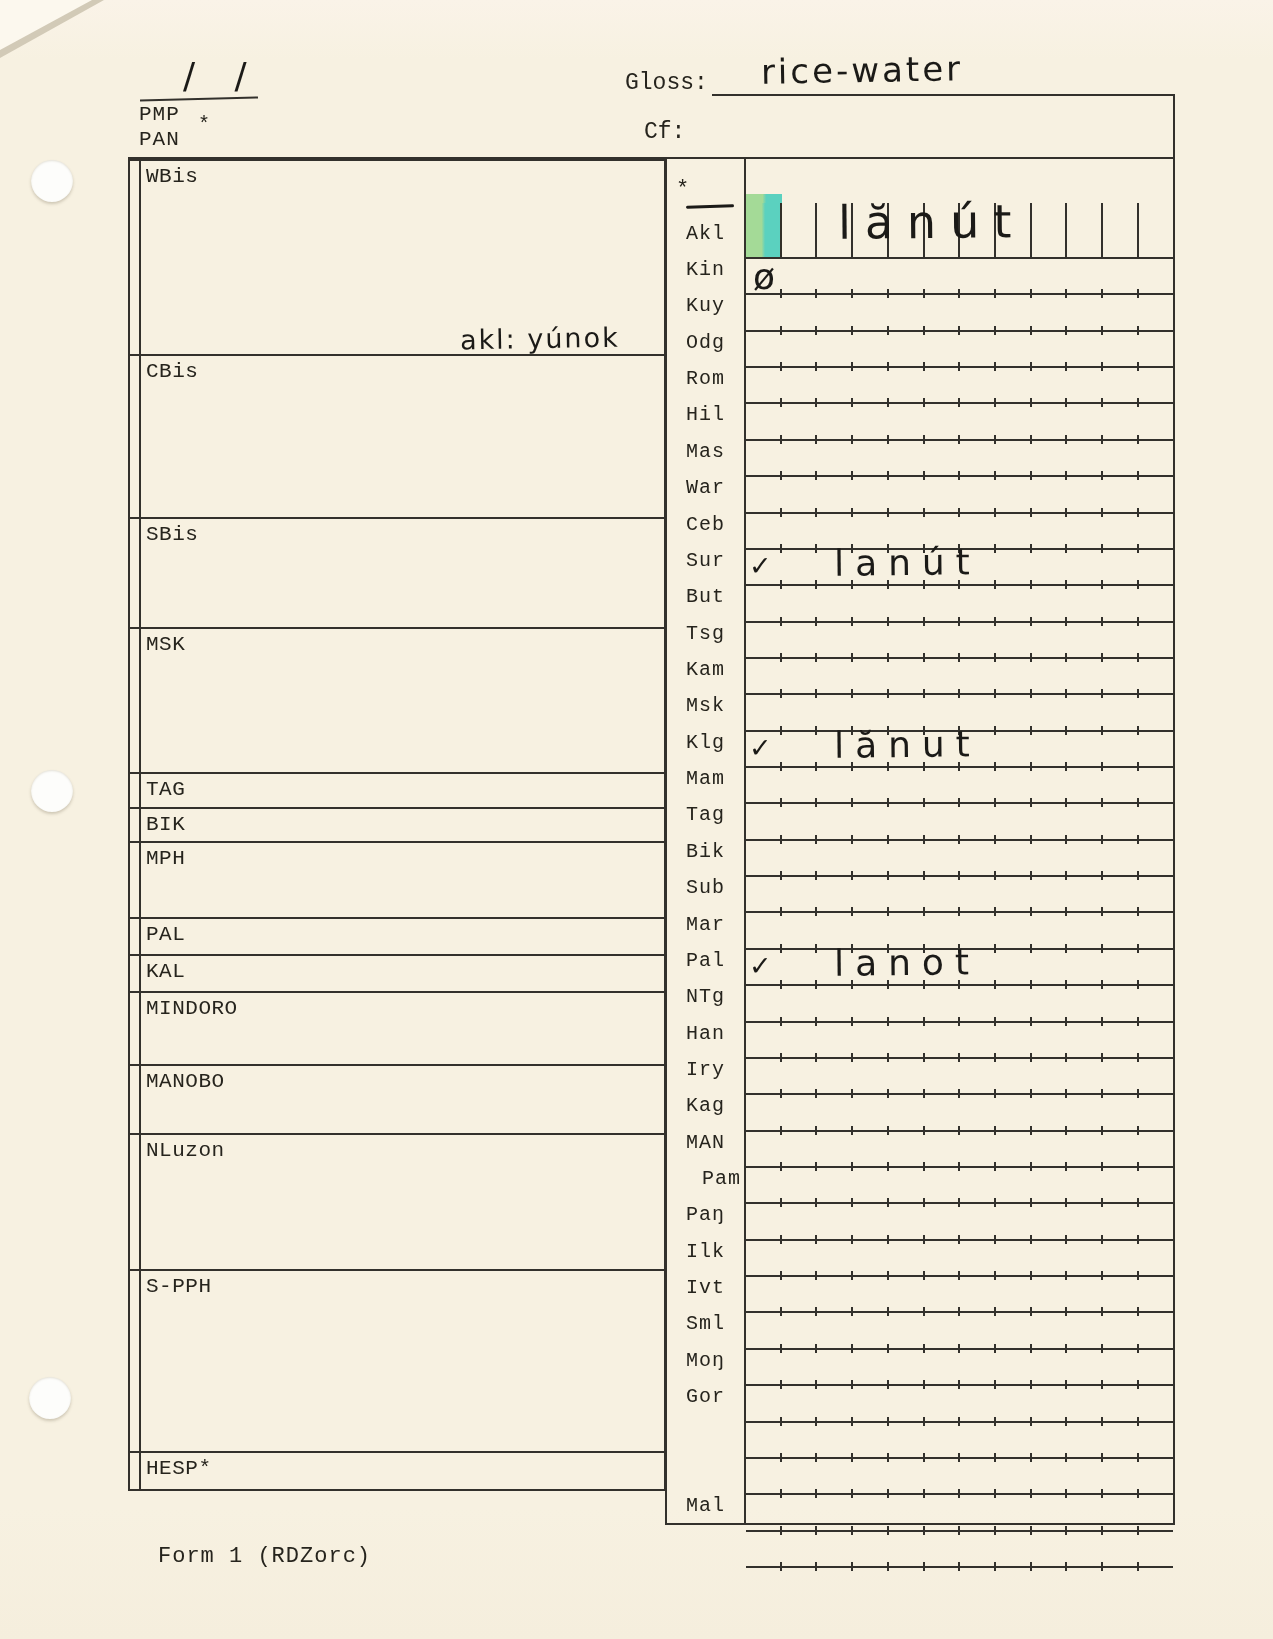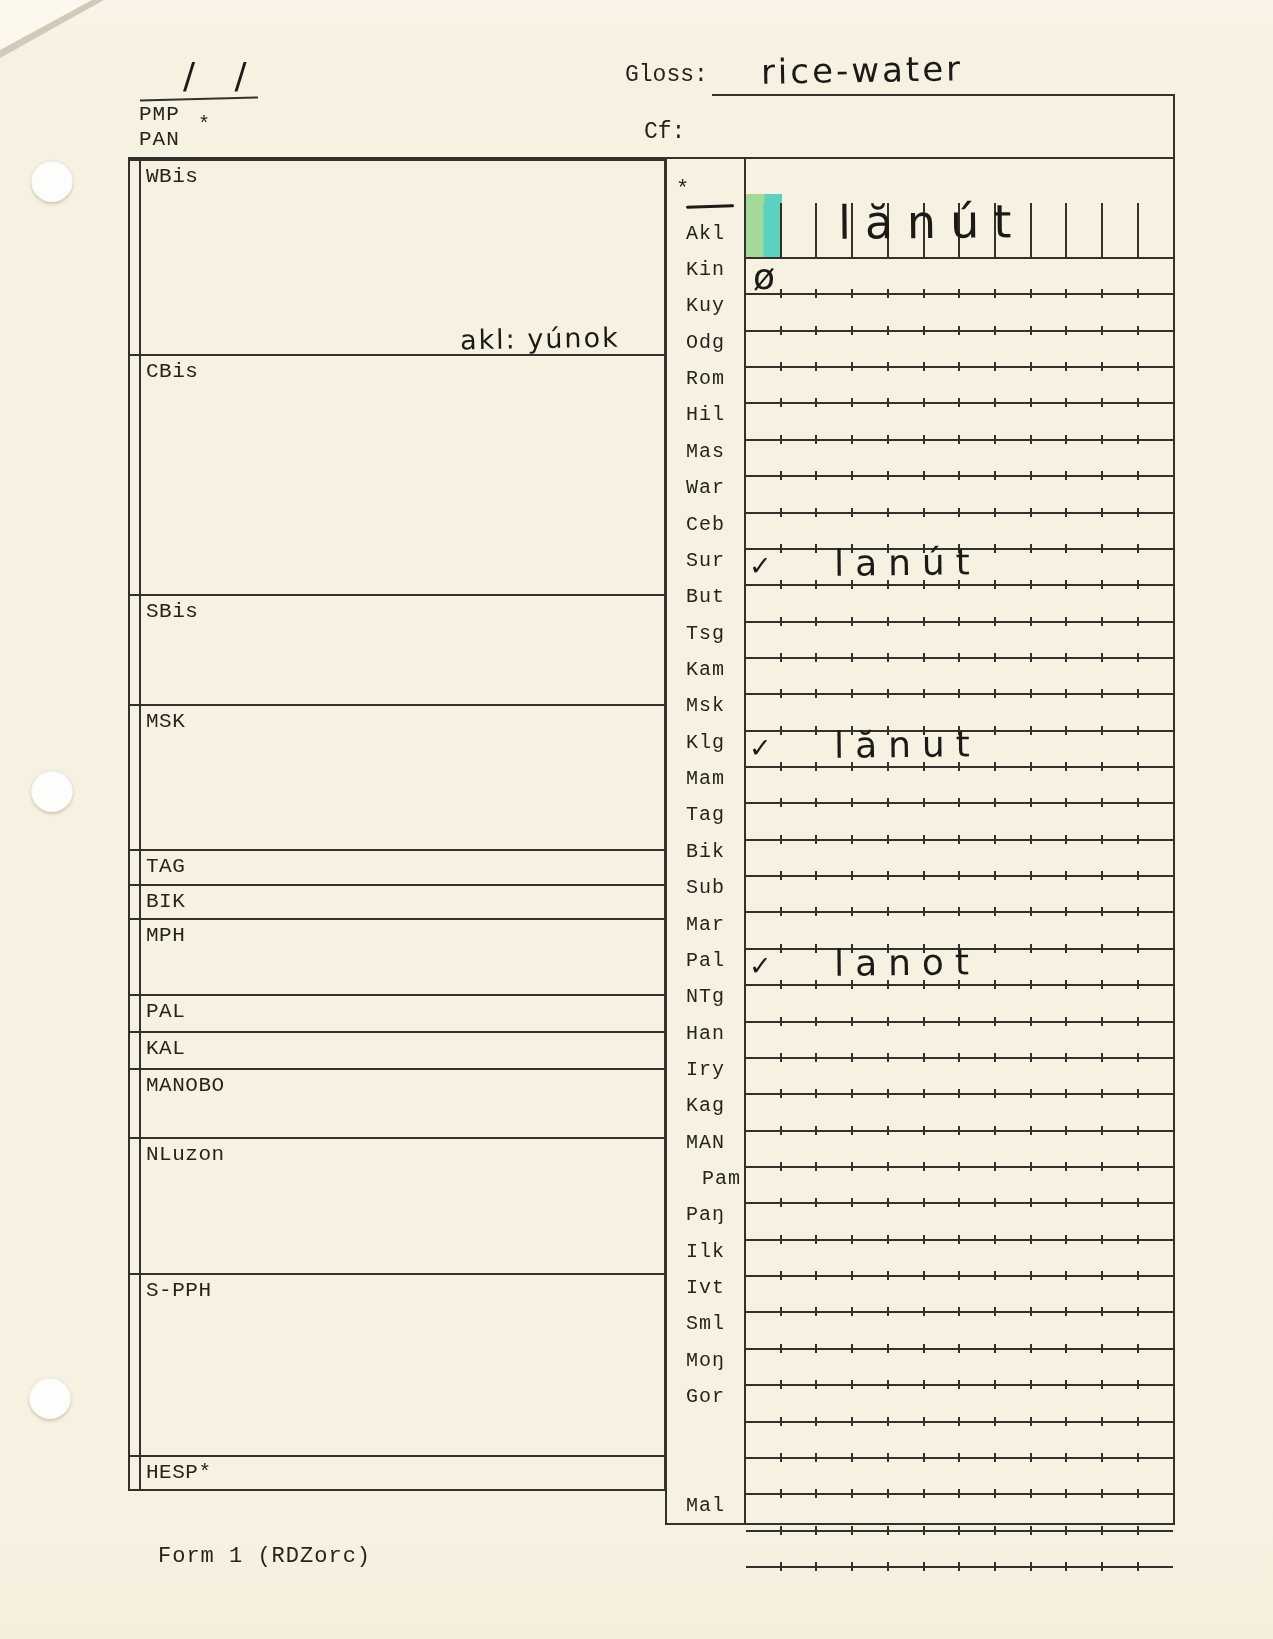--- a/index.html
+++ b/index.html
@@ -83,37 +83,37 @@
   <div class="hole" style="left:31px;top:160px;"></div>
   <div class="hole" style="left:31px;top:770px;"></div>
   <div class="hole" style="left:29px;top:1377px;"></div>
 
   <span class="abs hand slashes" style="left:183px;top:55px;">/ /</span>
   <div class="hline" style="left:140px;top:98px;width:118px;transform:rotate(-1.5deg);"></div>
   <span class="abs type pmp" style="left:139px;top:103px;">PMP</span>
   <span class="abs type star-small" style="left:198px;top:113px;">*</span>
   <span class="abs type pan" style="left:139px;top:128px;">PAN</span>
 
-  <span class="abs type gloss-label" style="left:625px;top:62px;">Gloss:</span>
+  <span class="abs type gloss-label" style="left:625px;top:70px;">Gloss:</span>
   <span class="abs hand gloss-value" style="left:722px;top:50px;width:280px;">rice-water</span>
   <div class="hline" style="left:712px;top:94px;width:463px;"></div>
   <div class="vline" style="left:1173px;top:94px;height:64px;"></div>
   <span class="abs type cf-label" style="left:644px;top:119px;">Cf:</span>
 
   <div class="left-box">
     <div class="left-inner-rule"></div>
     <div>
         <div class="lsec bt" style="height: 102px;">
           <span class="type seclab">WBis</span>
         </div>
         <div class="lsec" style="height: 93px;">
           <span class="type seclab"></span>
           <span class="hand aklnote">akl: yúnok</span>
         </div>
-        <div class="lsec bt" style="height: 240px; padding-left: 30px;">
+        <div class="lsec bt" style="height: 163px; padding-left: 30px;">
           <span class="type seclab">CBis</span>
         </div>
         <div class="lsec bt" style="height: 110px;">
           <span class="type seclab">SBis</span>
         </div>
         <div class="lsec bt" style="height: 145px;">
           <span class="type seclab">MSK</span>
         </div>
         <div class="lsec bt" style="height: 35px;">
           <span class="type seclab">TAG</span>
@@ -122,20 +122,23 @@
           <span class="type seclab">BIK</span>
         </div>
         <div class="lsec bt" style="height: 76px;">
           <span class="type seclab">MPH</span>
         </div>
         <div class="lsec bt" style="height: 37px;">
           <span class="type seclab">PAL</span>
         </div>
         <div class="lsec bt" style="height: 37px;">
           <span class="type seclab">KAL</span>
+        </div>
+        <div class="lsec bt" style="height: 73px;">
+          <span class="type seclab">MINDORO</span>
         </div>
         <div class="lsec bt" style="height: 69px;">
           <span class="type seclab">MANOBO</span>
         </div>
         <div class="lsec bt" style="height: 136px;">
           <span class="type seclab">NLuzon</span>
         </div>
         <div class="lsec bt" style="height: 134px;">
           <span class="type seclab">S-PPH</span>
         </div>

